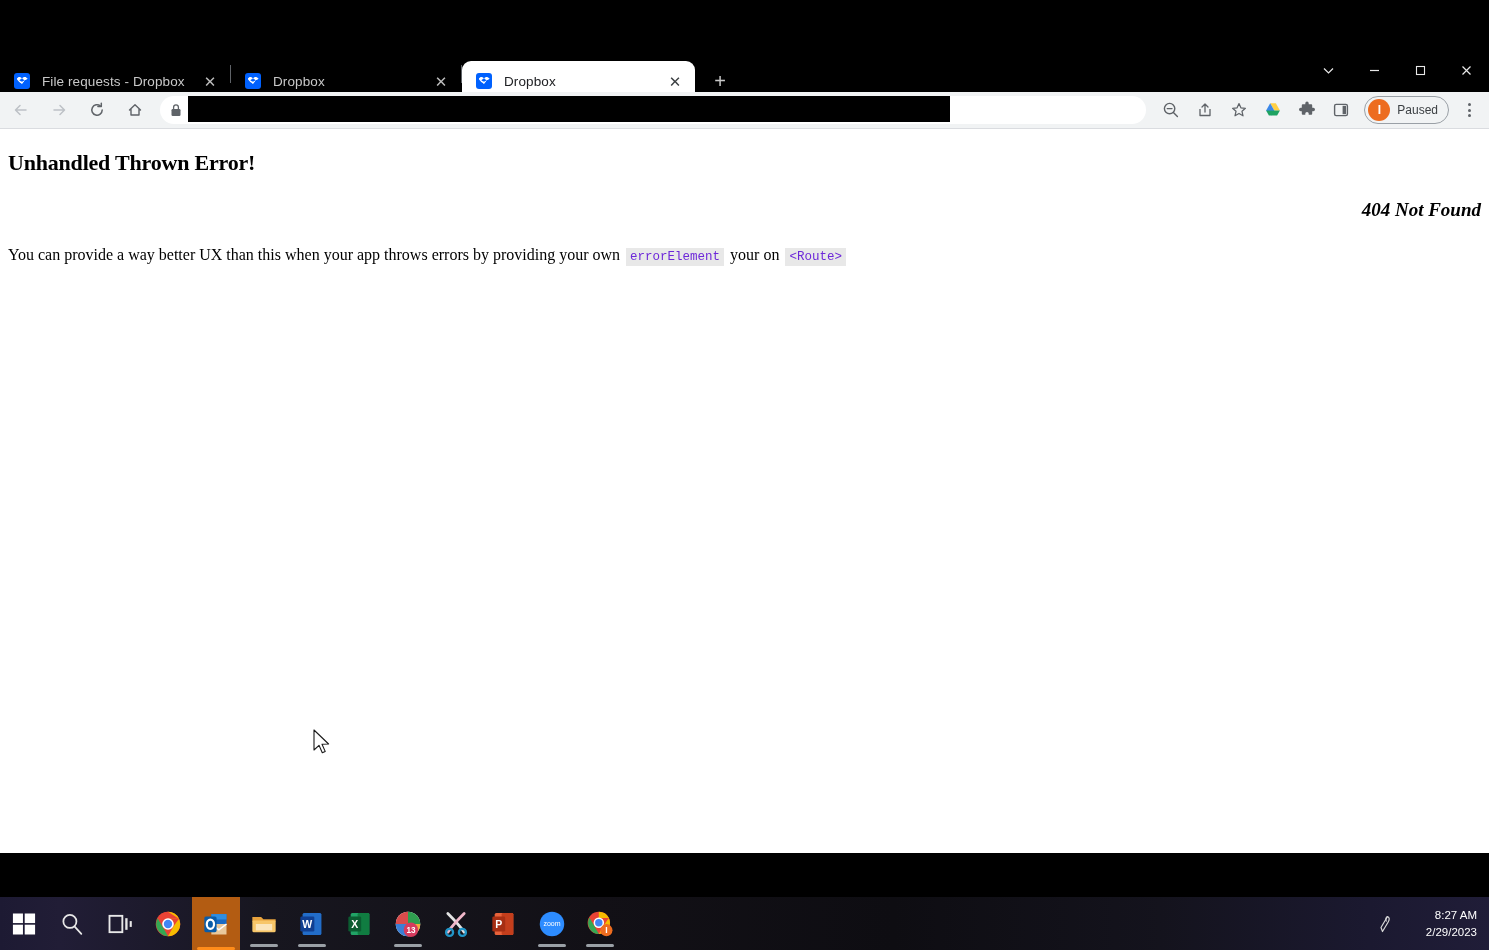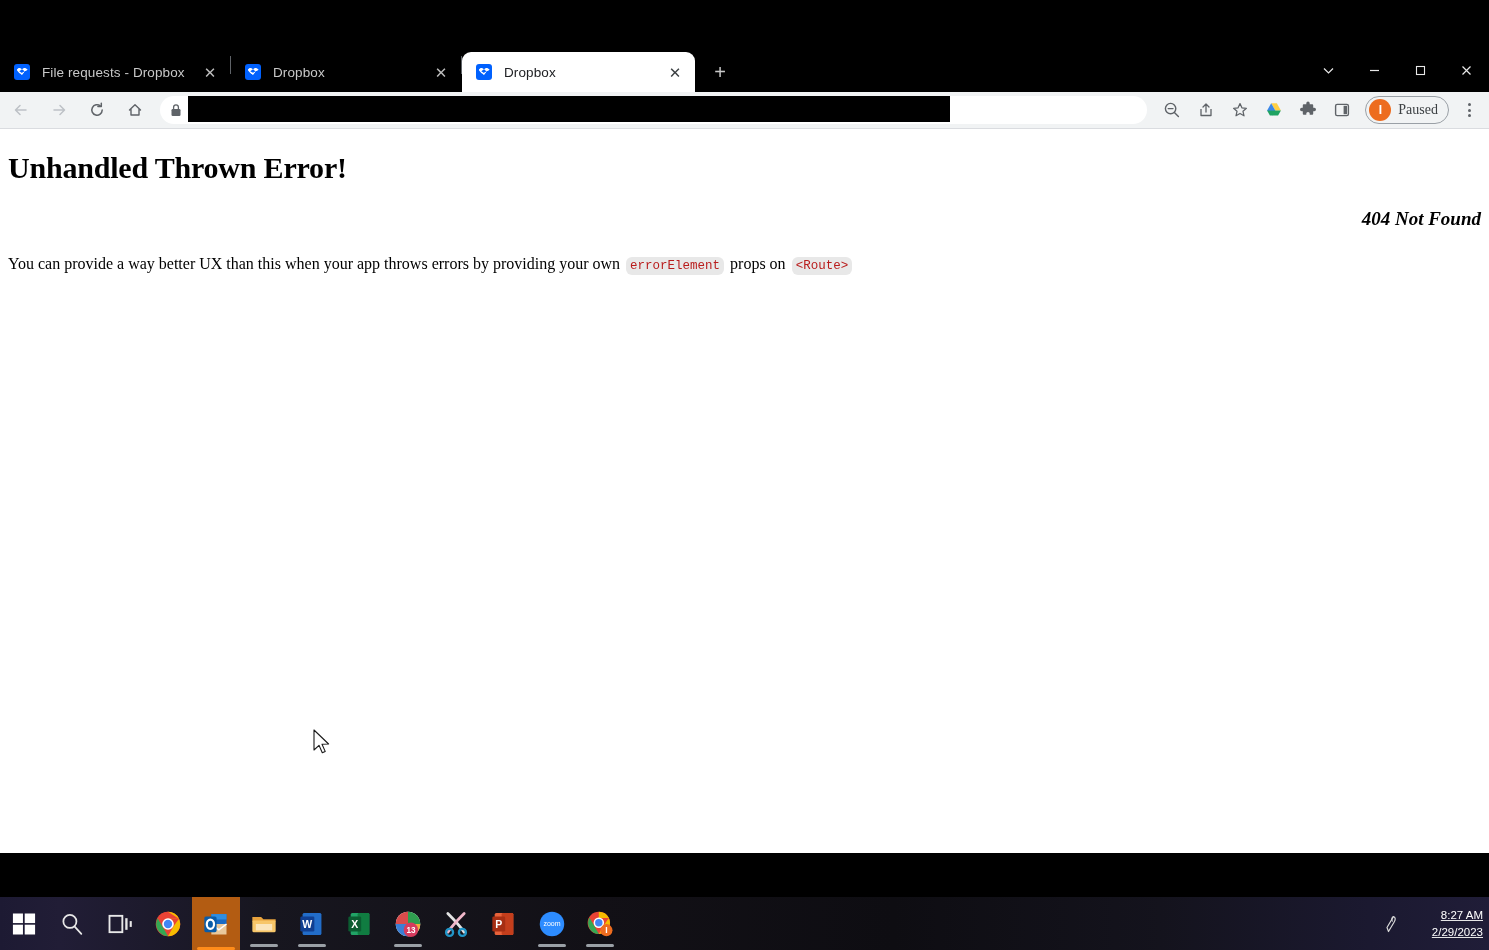--- a/index.html
+++ b/index.html
@@ -9,21 +9,21 @@
   }
 
   
   #screen { position:relative; width:1489px; height:950px; background:#000; }
 
   
   .top-band { position:absolute; left:0; top:0; width:1489px; height:48px; background:#000; }
 
   
   .tabstrip {
-    position:absolute; left:0; top:48px; width:1489px; height:44px;
+    position:absolute; left:0; top:57px; width:1489px; height:44px;
     background:#000; display:flex; align-items:flex-end;
   }
   .tab {
     position:relative; height:40px; display:flex; align-items:center;
     padding:0 8px 0 14px; border-radius:9px 9px 0 0; min-width:0;
   }
   .tab.inactive { background:#000; color:#c8c8c8; }
   .tab.active { background:#fff; color:#202124; }
   .tab-favicon {
     width:16px; height:16px; border-radius:3px; background:#0061fe;
@@ -98,51 +98,51 @@
   .profile-pill {
     display:flex; align-items:center; height:28px; padding:0 10px 0 3px;
     border:1px solid #9aa0a6; border-radius:14px; margin:0 4px 0 6px;
     background:#f1f3f4;
   }
   .avatar {
     width:22px; height:22px; border-radius:50%; background:#ed6c1f;
     color:#fff; font-size:12px; font-weight:600; display:flex;
     align-items:center; justify-content:center; margin-right:7px;
   }
-  .profile-label { font-size:14px; color:#3c4043;font-family:Liberation Serif, serif; }
+  .profile-label { font-size:12px; color:#3c4043; }
   .menu-dots {
     width:28px; height:30px; display:flex; flex-direction:column;
     align-items:center; justify-content:center; gap:2.5px; margin-left:2px;
   }
   .menu-dots i { width:3px; height:3px; border-radius:50%; background:#5f6368; display:block; }
 
   
   .viewport {
     position:absolute; left:0; top:129px; width:1489px; height:724px;
     background:#ffffff; overflow:hidden;
   }
   .page { padding:8px; font-family:"Liberation Serif", serif; color:#000; }
   .err-title {
-    font-size:30px; font-weight:bold; line-height:1.1;
+    font-size:22px; font-weight:bold; line-height:1.1;
     margin:14px 0 0 0; letter-spacing:-.2px;
   }
   .err-status {
     font-size:19px; font-weight:bold; font-style:italic;
     margin:24px 0 0 0;
     text-align:right;
   }
   .err-hey {
     font-size:16px; margin:24px 0 0 0; display:flex;
     align-items:center; gap:5px;
   }
   .err-desc { font-size:16px; margin:24px 0 0 0; line-height:1.3; }
   code.inline {
     font-family:"Liberation Mono", monospace; font-size:12.5px;
-    background:#e8e8e8; padding:2px 4px; border-radius:6px;
-    color:#b91c1c; margin:0 2px;
+    background:#e8e8e8; padding:2px 4px; border-radius:0;
+    color:#6d28d9; margin:0 2px;
   }
 
   
   .disc {
     display:inline-block; width:13px; height:13px; border-radius:50%;
     background:#d8d8d8; border:1.2px solid #555; position:relative;
     vertical-align:-1px;
   }
   .disc::after {
     content:""; position:absolute; left:50%; top:50%;
@@ -173,21 +173,21 @@
   }
   .tbi.active-app { background:#b35c12; }
   .tbi .ind {
     position:absolute; bottom:3px; left:50%; transform:translateX(-50%);
     height:3px; border-radius:2px; background:#9aa0a6;
   }
   .tbi.active-app .ind { background:#ff8c1a; width:38px; height:3px; bottom:0; }
   .ico { width:28px; height:28px; position:relative; }
   .tray {
     margin-left:auto; display:flex; align-items:center;
-    padding-right:6px; gap:32px; color:#e6e6e6;text-decoration:underline;
+    padding-right:12px; gap:32px; color:#e6e6e6;
   }
   .clock { font-size:11.5px; line-height:1.45; text-align:right; color:#fff; }
 </style>
 </head>
 <body>
 
 <div id="screen">
 
   <div class="top-band"></div>
 
@@ -323,21 +323,21 @@
     </div>
   </div>
 
   <div class="viewport">
     <div class="page">
       <h1 class="err-title">Unhandled Thrown Error!</h1>
       <h3 class="err-status">404 Not Found</h3>
       <p class="err-desc">
         <span>You can provide a way better UX than this when your app throws errors by providing your own</span>
         <code class="inline">errorElement</code>
-        <span>props on</span>
+        <span>your on</span>
         <code class="inline">&lt;Route&gt;</code>
       </p>
     </div>
 
     <svg class="cursor" style="left:312px; top:600px;" width="20" height="28" viewBox="0 0 20 28">
       <path d="M2 1 L2 21 L7 16.3 L10.3 23.8 L13.2 22.4 L10 15.2 L16.6 15 Z" fill="#fff" stroke="#1a1a1a" stroke-width="1.1" stroke-linejoin="round"></path>
     </svg>
   </div>
 
   <div class="taskbar">

